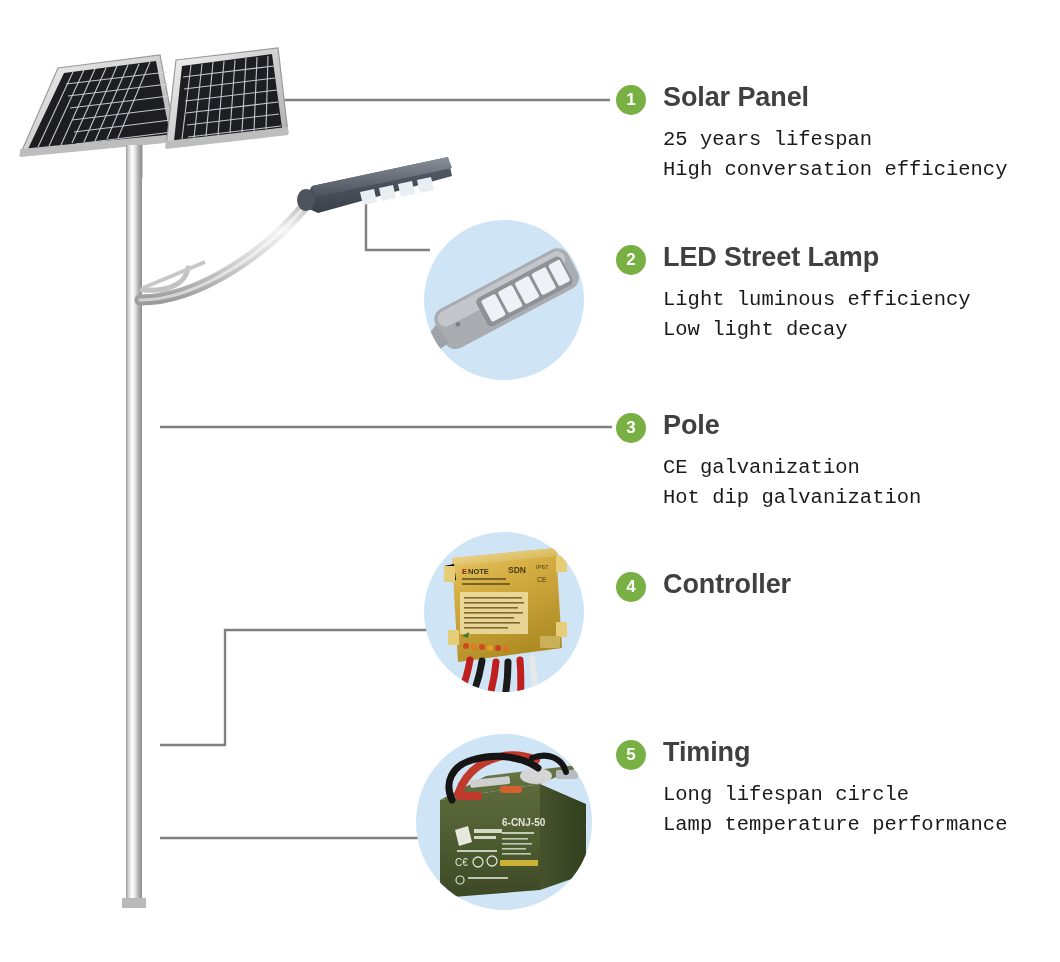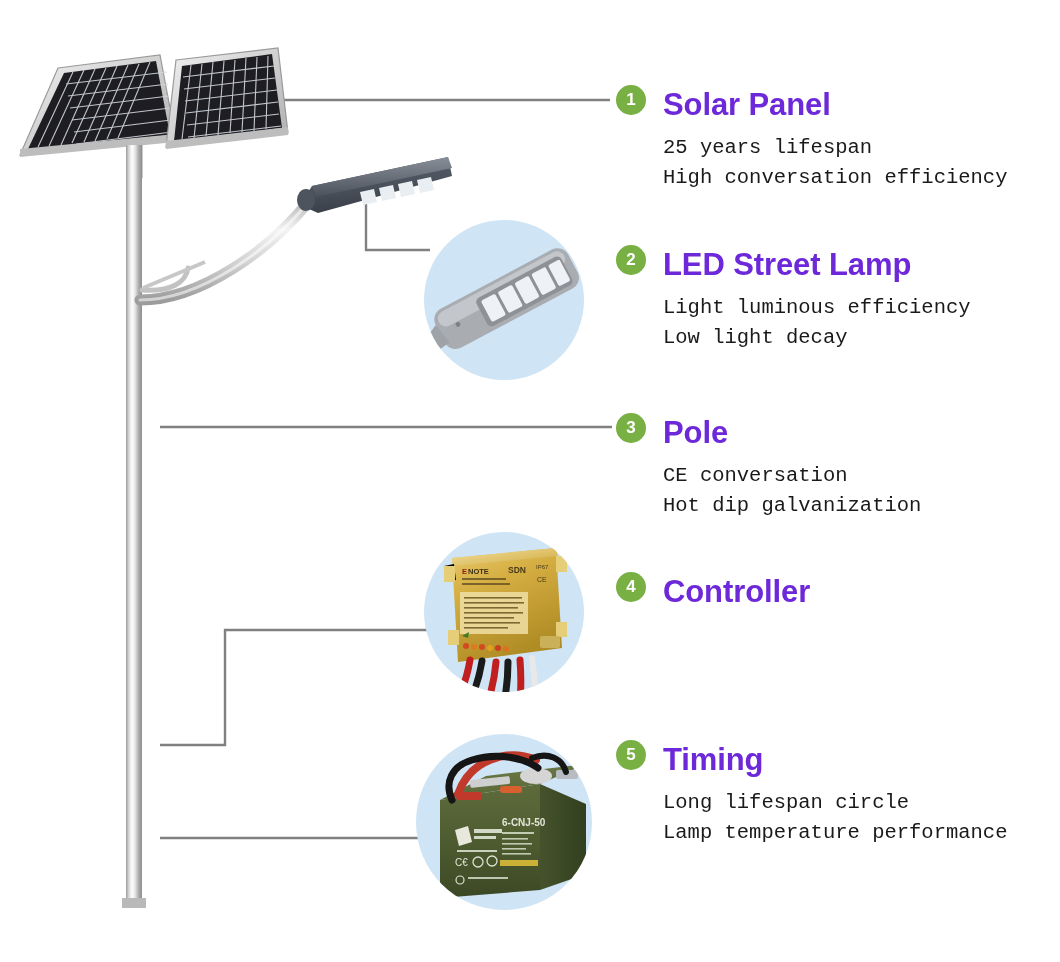--- a/index.html
+++ b/index.html
@@ -38,27 +38,26 @@
     font-weight: bold;
     line-height: 30px;
     text-align: center;
     flex: 0 0 auto;
     margin-top: 3px;
   }
   .callout-body {
     margin-left: 17px;
   }
   .callout-title {
-    color: #6d28d9;
-    font-size: 31px;
+    color: #404040;
+    font-size: 27px;
     font-weight: bold;
     line-height: 30px;
     white-space: nowrap;
     letter-spacing: -0.1px;
-    margin-top: 8px;
   }
   .callout-lines {
     margin-top: 13px;
     font-family: Liberation Mono, monospace;
   }
   .callout-line {
     color: #1a1a1a;
     font-size: 20.5px;
     line-height: 30px;
     white-space: nowrap;
@@ -368,21 +367,21 @@
         <div class="callout-line">Low light decay</div>
       </div>
     </div>
   </div>
 
   <div class="callout" id="callout-3">
     <div class="badge">3</div>
     <div class="callout-body">
       <div class="callout-title">Pole</div>
       <div class="callout-lines">
-        <div class="callout-line">CE conversation</div>
+        <div class="callout-line">CE galvanization</div>
         <div class="callout-line">Hot dip galvanization</div>
       </div>
     </div>
   </div>
 
   <div class="callout" id="callout-4">
     <div class="badge">4</div>
     <div class="callout-body">
       <div class="callout-title">Controller</div>
     </div>

